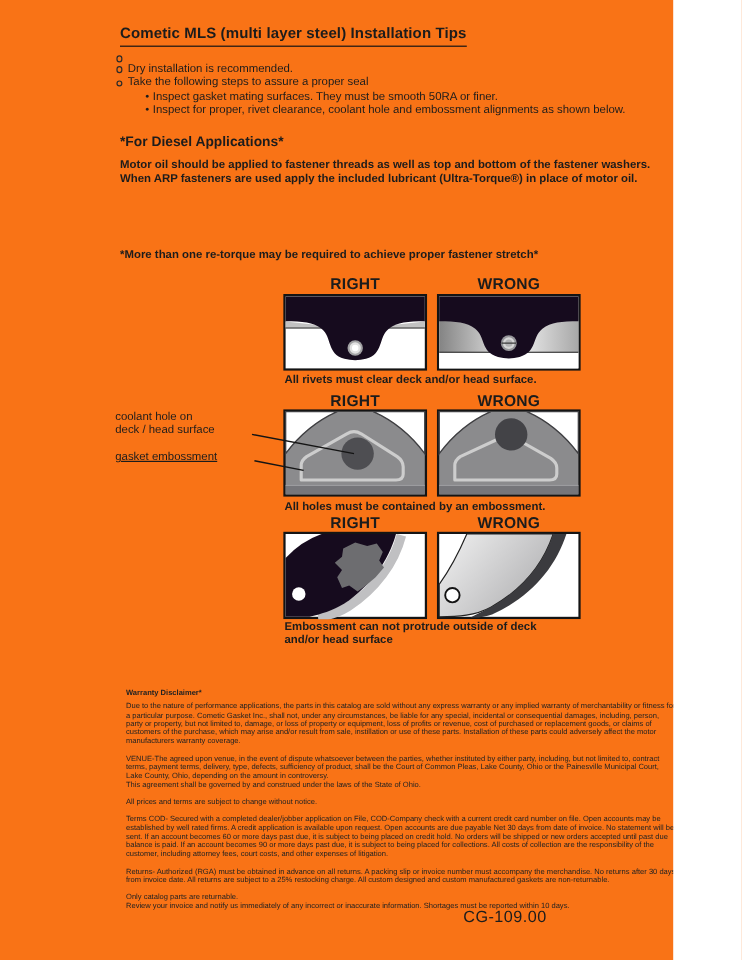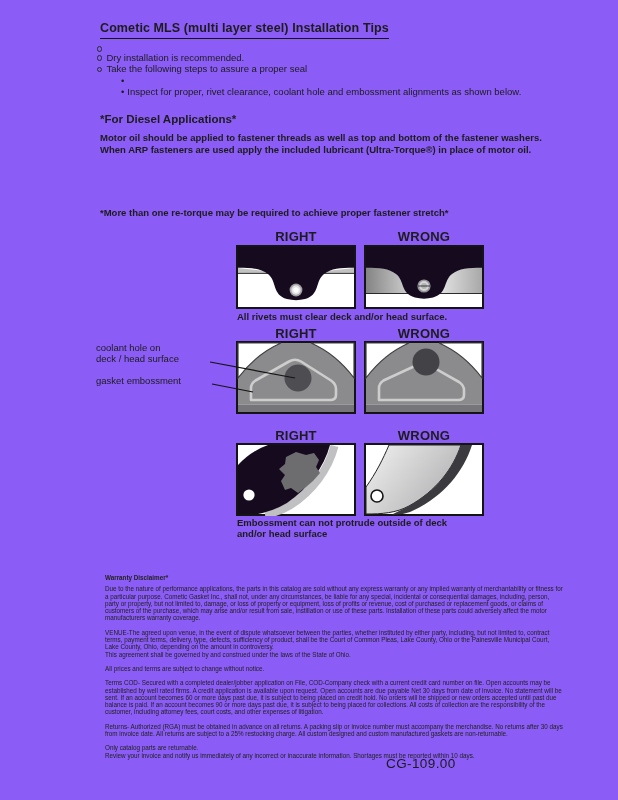--- a/index.html
+++ b/index.html
@@ -1,17 +1,17 @@
 <!DOCTYPE html>
 <html><head>
 <meta charset="utf-8">
 <style>
   html,body{margin:0;padding:0;background:#fff;}
   .page{
-    position:relative;width:618px;height:800px;background:#8b5cf6;
+    position:relative;width:561px;height:800px;background:#f97316;
     font-family:"Liberation Sans",sans-serif;color:#1c1c1c;overflow:hidden;
   }
   .title{
     position:absolute;left:100px;top:21px;margin:0;
     font-size:12.5px;font-weight:bold;letter-spacing:.1px;
     border-bottom:1.6px solid #141414;padding-bottom:2.5px;display:inline-block;
   }
   .bullets{position:absolute;left:97px;top:43px;font-size:9.5px;line-height:11.4px;}
   .b-row{display:flex;align-items:flex-start;}
   .b-circ{width:3.4px;height:3.4px;border:1px solid #2a2a2a;border-radius:50%;
@@ -26,21 +26,21 @@
   .lbl-row1{top:229px;}.lbl-row2{top:326px;}.lbl-row3{top:428px;}
   .dg-box{position:absolute;width:120px;}
   .box-row1{top:245px;height:64px;}
   .box-row2{top:341px;height:73px;}
   .box-row3{top:443px;height:73px;}
   .dg-box svg{display:block;width:100%;height:100%;}
   .caption{position:absolute;left:237px;margin:0;font-size:9.5px;font-weight:600;line-height:11px;}
   .cap-row1{top:311px;}.cap-row2{top:417px;}.cap-row3{top:517px;width:240px;}
   .callout{position:absolute;left:96px;width:116px;text-align:left;
     font-size:9.5px;line-height:11px;}
-  .co-hole{top:342px;}.co-emb{top:375px;}
+  .co-hole{top:342px;}.co-emb{top:375px;text-decoration:underline;}
   .leader-svg{position:absolute;left:198px;top:338px;width:110px;height:62px;pointer-events:none;}
   .legal{position:absolute;left:105px;top:574px;width:459px;font-size:6.3px;line-height:7.3px;color:#222;}
   .legal h3{margin:0 0 4px 0;font-size:6.3px;font-weight:bold;}
   .legal p{margin:0 0 7px 0;}
   .legal p.tight{margin:0 0 0 0;}
   .legal p.after-tight{margin:0 0 7px 0;}
   .footer-code{position:absolute;left:386px;top:756px;font-size:13.5px;letter-spacing:.4px;color:#1c1c1c;}
 </style>
 </head>
 <body>
@@ -56,20 +56,21 @@
     <div class="b-row">
         <span class="b-circ"></span>
         <span>Dry installation is recommended.</span>
       </div>
     <div class="b-row">
         <span class="b-circ"></span>
         <span>Take the following steps to assure a proper seal</span>
       </div>
     <div class="b-row sub">
         <span class="b-dot">•</span>
+        <span>Inspect gasket mating surfaces.  They must be smooth 50RA or finer.</span>
       </div>
     <div class="b-row sub">
         <span class="b-dot">•</span>
         <span>Inspect for proper, rivet clearance, coolant hole and embossment alignments as shown below.</span>
       </div>
   </div>
 
   <h2 class="h-diesel">*For Diesel Applications*</h2>
   <p class="para p1">Motor oil should be applied to fastener threads as well as top and bottom of the fastener washers. When ARP fasteners are used apply the included lubricant (Ultra-Torque®) in place of motor oil.</p>
   <p class="para p3">*More than one re-torque may be required to achieve proper fastener stretch*</p>
@@ -139,20 +140,21 @@
       <rect x="2" y="63.5" width="116" height="7.5" fill="#76767a"></rect>
       <line x1="2" y1="63.5" x2="118" y2="63.5" stroke="#a2a2a4" stroke-width="0.8"></line>
       <path d="M15,59 L15,47 Q15,42.5 19.5,39.5 L53,24 Q59,20.5 65,24 L95,41 Q100,44.5 100,49 V54 Q100,59 94,59 Z" fill="none" stroke-width="2.6" stroke-linejoin="round" stroke="#cdcdcd"></path>
       <circle cx="62" cy="21" r="13.5" fill="#434347"></circle>
     </svg>
   </div>
   <svg class="leader-svg" viewBox="0 0 110 62" xmlns="http://www.w3.org/2000/svg">
     <line x1="12" y1="24" x2="97" y2="40" stroke="#141414" stroke-width="1.2"></line>
     <line x1="14" y1="46" x2="55" y2="54" stroke="#141414" stroke-width="1.2"></line>
   </svg>
+  <p class="caption cap-row2">All holes must be contained by an embossment.</p>
 
   <div class="dg-label col-r lbl-row3">RIGHT</div>
   <div class="dg-label col-w lbl-row3">WRONG</div>
 
   <div class="dg-box col-r box-row3">
     <svg viewBox="0 0 120 73" xmlns="http://www.w3.org/2000/svg">
       <rect x="1" y="1" width="118" height="71" fill="#ffffff" stroke="#141414" stroke-width="2"></rect>
       <path d="M98.5,3 C92.5,26 77,47.5 54,62.5 C46,67.5 38,70 29,71" fill="none" stroke="#c0c0c2" stroke-width="8"></path>
       <path d="M2,22 Q15,8 32,2 L94,2 C88,24 73,45 51,60 C41,66 31,69 22,71 L2,71 Z" fill="#160b1e"></path>
       <polygon points="50,14 60,9 70,12 78,10 83,17 80,24 84,30 77,38 70,44 62,50 55,45 49,47 45,38 49,32 43,26 49,21" fill="#6d6d70"></polygon>

